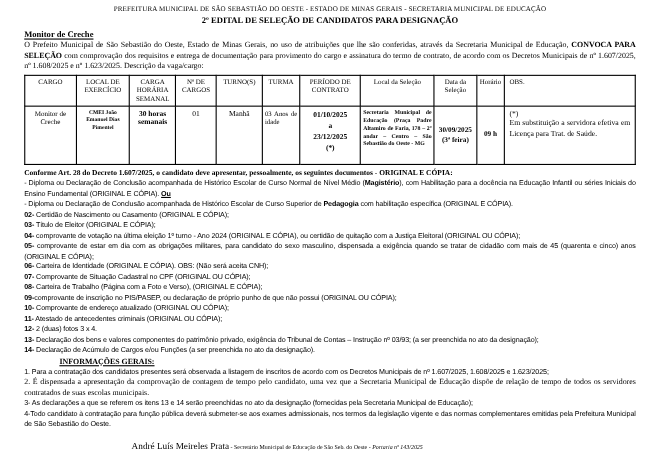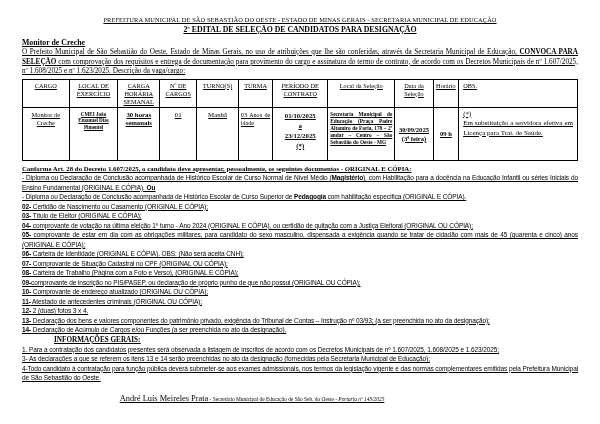--- a/index.html
+++ b/index.html
@@ -1,20 +1,20 @@
 <!DOCTYPE html>
 <html><head>
 <meta charset="utf-8">
 <style>
   html,body{margin:0;padding:0;}
   body{
     width:600px;height:424px;overflow:hidden;background:#ffffff;color:#000;
     font-family:"Liberation Serif",serif;
   }
-  .page{padding:16px 22px 0 22px;text-decoration:underline;}
+  .page{padding:5px 22px 0 22px;}
   .b{font-weight:bold;}
   .u{text-decoration:underline;}
   .doc-header{text-align:center;}
   .h-line1{font-size:6.4px;line-height:8px;letter-spacing:.1px;}
   .h-line2{font-size:7.8px;font-weight:bold;line-height:10px;margin-top:1px;}
   .section-title{font-size:7.8px;font-weight:bold;text-decoration:underline;margin-top:3px;line-height:10px;}
   .intro{margin:0;font-size:7.2px;line-height:9.6px;text-align:justify;}
   table.vacancy{border-collapse:collapse;table-layout:fixed;width:100%;margin-top:2px;}
   table.vacancy th,table.vacancy td{border:1px solid #000;vertical-align:top;padding:1px 2px;overflow:hidden;}
   table.vacancy th{font-weight:normal;font-size:6.3px;line-height:8px;text-align:center;padding-top:2px;height:24px;}
@@ -131,19 +131,20 @@
       <div class="list-item font-sans"><span class="b">11-</span><span> Atestado de antecedentes criminais (ORIGINAL OU CÓPIA);</span></div>
       <div class="list-item font-sans"><span class="b">12-</span><span> 2 (duas) fotos 3 x 4.</span></div>
       <div class="list-item font-sans"><span class="b">13-</span><span> Declaração dos bens e valores componentes do patrimônio privado, exigência do Tribunal de Contas – Instrução nº 03/93; (a ser preenchida no ato da designação);</span></div>
       <div class="list-item font-sans"><span class="b">14-</span><span> Declaração de Acúmulo de Cargos e/ou Funções (a ser preenchida no ato da designação).</span></div>
     </div>
 
   <div class="info-title">INFORMAÇÕES GERAIS:</div>
 
   <div id="info-list">
       <div class="list-item font-sans"><span>1. Para a contratação dos candidatos presentes será observada a listagem de inscritos de acordo com os Decretos Municipais de nº  1.607/2025, 1.608/2025 e 1.623/2025;</span></div>
+      <div class="list-item font-serif"><span>2. É dispensada a apresentação da comprovação de contagem de tempo pelo candidato, uma vez que a Secretaria Municipal de Educação dispõe de relação de tempo de todos os servidores contratados de suas escolas municipais.</span></div>
       <div class="list-item font-sans"><span>3- As declarações a que se referem os itens 13 e 14 serão preenchidas no ato da designação (fornecidas pela Secretaria Municipal de Educação);</span></div>
       <div class="list-item font-sans"><span>4-Todo candidato à contratação para função pública deverá submeter-se aos exames admissionais, nos termos da legislação vigente e das normas complementares emitidas pela Prefeitura Municipal de São Sebastião do Oeste.</span></div>
     </div>
 
   <div class="signature"><span class="sig-name">André Luís Meireles Prata</span><span class="sig-role"> - Secretário Municipal de Educação de São Seb. do Oeste - </span><span class="sig-portaria">Portaria nº 143/2025</span></div>
 
 </div>
 
 </body></html>

